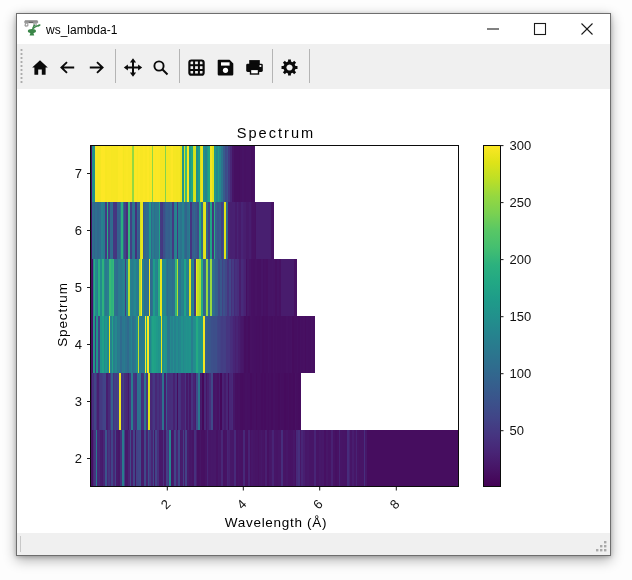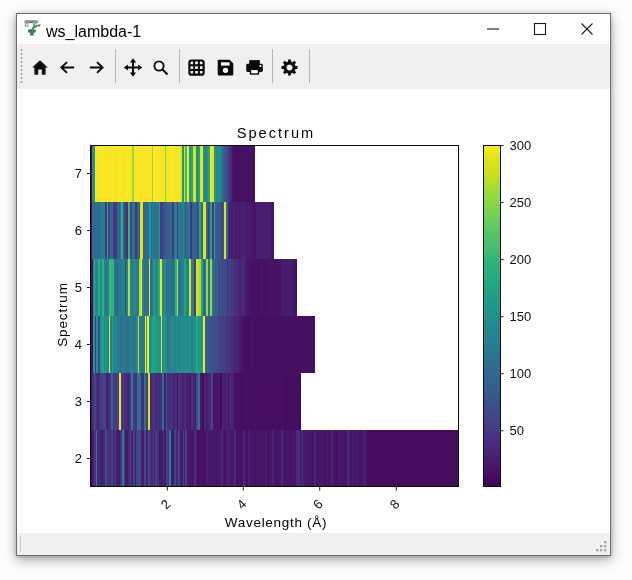--- a/index.html
+++ b/index.html
@@ -1,19 +1,19 @@
 <!DOCTYPE html>
 <html><head><meta charset="utf-8">
 <style>
 html,body{margin:0;padding:0;width:632px;height:580px;background:#fdfdfd;overflow:hidden}
 *{box-sizing:border-box;font-family:"Liberation Sans",sans-serif}
 #win{position:absolute;left:16px;top:13px;width:595px;height:543px;background:#fff;
  border:1px solid #6e6e6e;box-shadow:0 4px 12px rgba(0,0,0,0.32),0 1px 4px rgba(0,0,0,0.22)}
 #titlebar{position:absolute;left:0;top:0;width:100%;height:30px;background:#fff}
-#titlebar .txt{position:absolute;left:29px;top:9px;font-size:16px;color:#000}
+#titlebar .txt{position:absolute;left:29px;top:9px;font-size:12px;color:#000}
 #toolbar{position:absolute;left:0;top:30px;width:100%;height:45px;background:#f0f0f0}
 #canvas{position:absolute;left:0;top:75px;width:100%;height:444px;background:#fff}
 #status{position:absolute;left:0;top:519px;width:100%;height:22px;background:#f0f0f0}
 .sep{position:absolute;top:5px;width:1px;height:34px;background:#b4b4b4}
 .tk{font-size:13px;fill:#111}
 </style></head>
 <body>
 <div id="win">
  <div id="titlebar">
   <svg width="17" height="17" style="position:absolute;left:7px;top:6px" viewBox="0 0 17 17">

